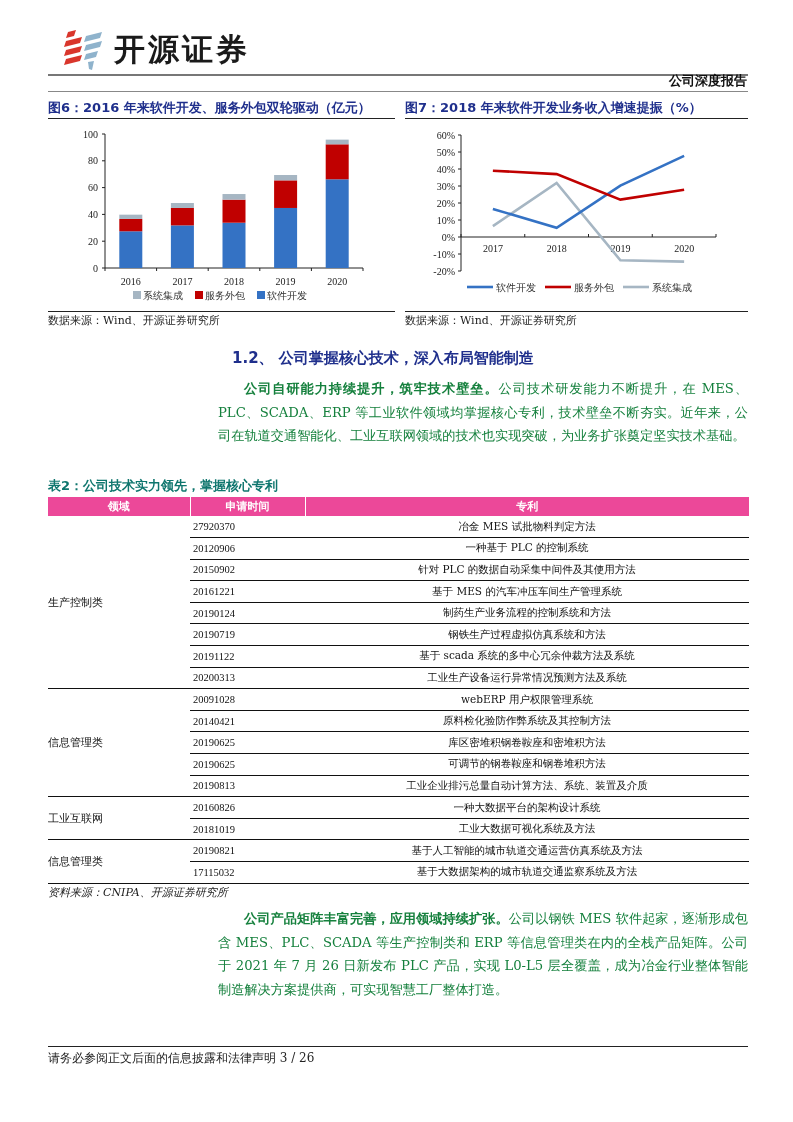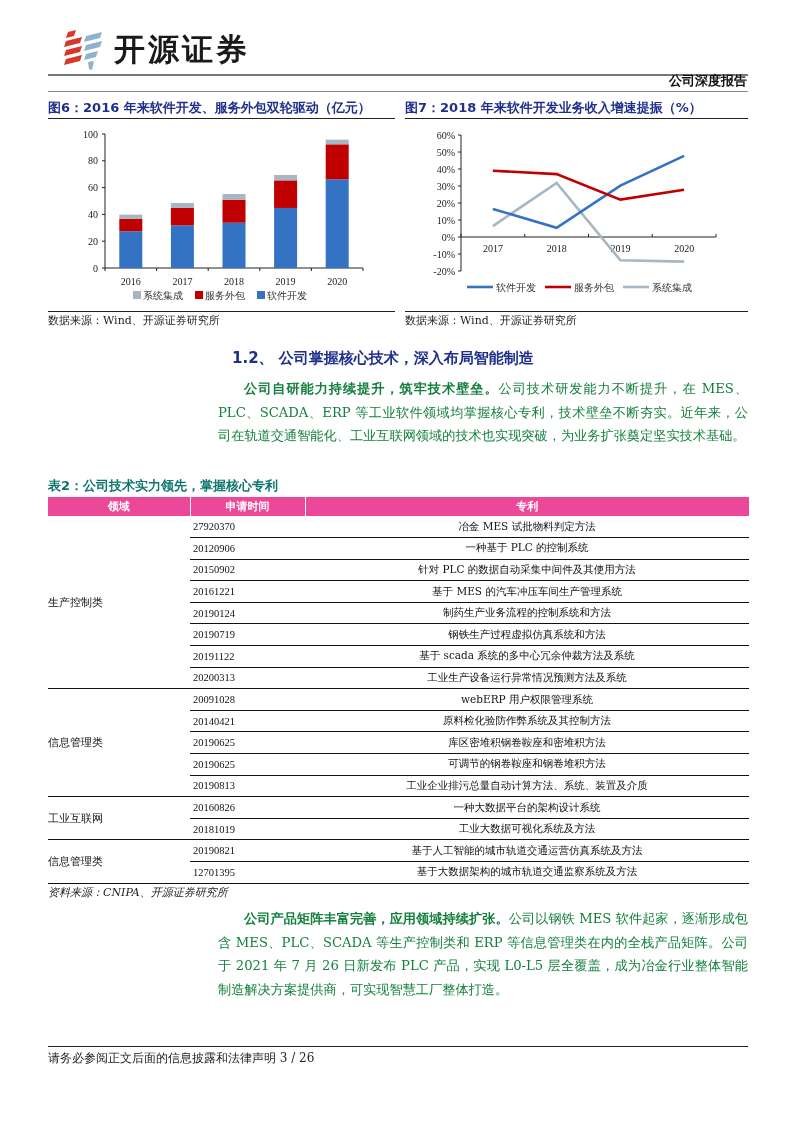--- a/index.html
+++ b/index.html
@@ -232,21 +232,21 @@
       <tr>
         <td class="date">20181019</td>
         <td class="pat">工业大数据可视化系统及方法</td>
       </tr>
       <tr>
         <td class="cat" rowspan="2">信息管理类</td>
         <td class="date">20190821</td>
         <td class="pat">基于人工智能的城市轨道交通运营仿真系统及方法</td>
       </tr>
       <tr>
-        <td class="date">12701395</td>
+        <td class="date">17115032</td>
         <td class="pat">基于大数据架构的城市轨道交通监察系统及方法</td>
       </tr>
     </tbody>
 </table>
 <div class="abs source" style="left:48px; top:885px;font-style:italic;">资料来源：CNIPA、开源证券研究所</div>
 
 <div class="abs para" style="top:907px; text-indent:26px;">
   <b>公司产品矩阵丰富完善，应用领域持续扩张。</b><span>公司以钢铁 MES 软件起家，逐渐形成包含 MES、PLC、SCADA 等生产控制类和 ERP 等信息管理类在内的全栈产品矩阵。公司于 2021 年 7 月 26 日新发布 PLC 产品，实现 L0-L5 层全覆盖，成为冶金行业整体智能制造解决方案提供商，可实现智慧工厂整体打造。</span>
 </div>
 

